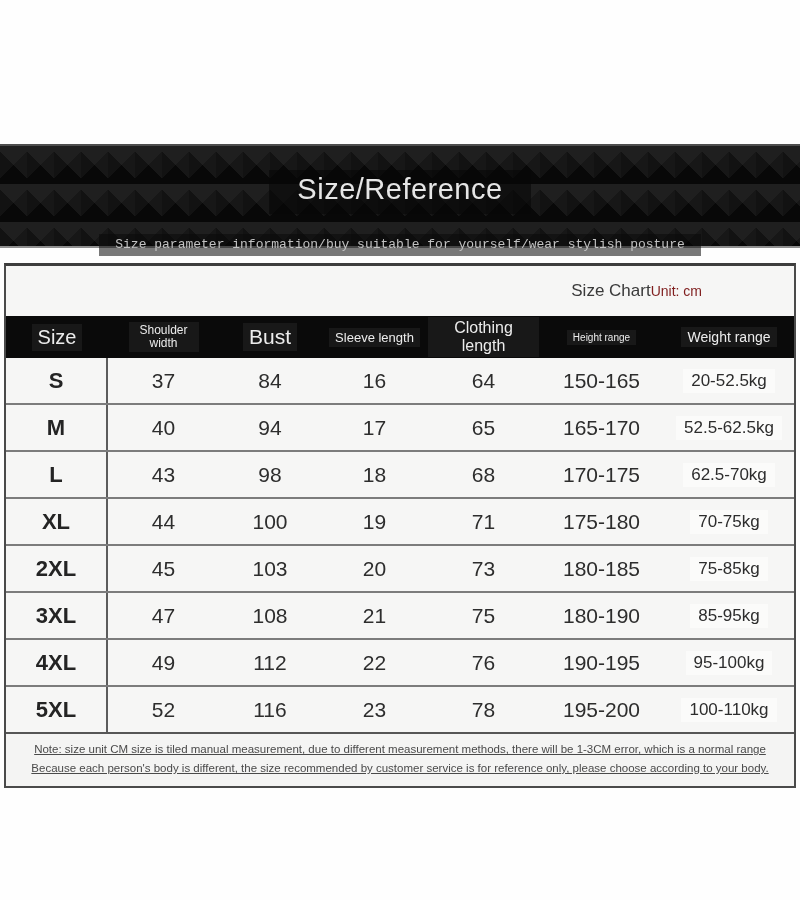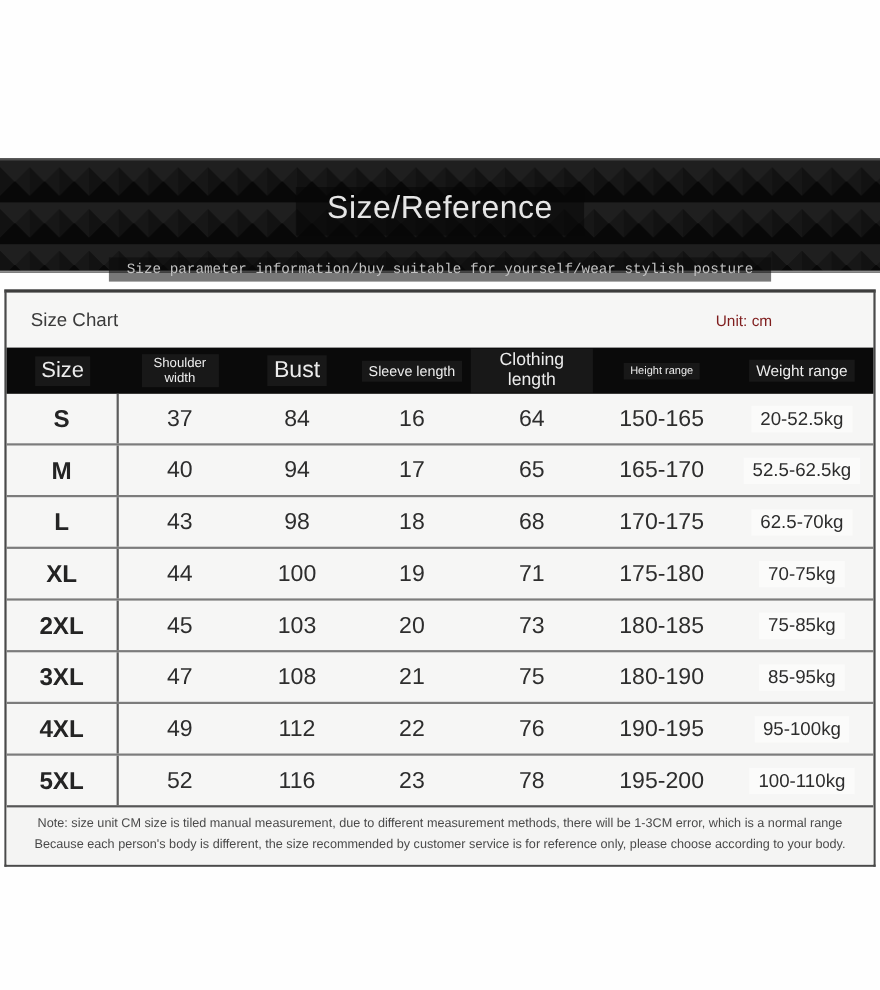--- a/index.html
+++ b/index.html
@@ -36,21 +36,21 @@
   }
 
   
   .sheet {
     position:absolute; top:263px; left:4px; width:792px;
     box-sizing:border-box;
     border:2px solid #4a4a4a; border-top:3px solid #3d3d3d;
     background:#f6f6f5;
   }
   .sheet-top {
-    height:50px; display:flex; align-items:center; justify-content:space-between;
+    height:50px; display:flex; align-items:center; justify-content:flex-end;
     padding:0 92px 0 22px;
   }
   .caption { font-size:17px; color:#3a3a3a; }
   .unit { font-size:14px; color:#7f1d1d; }
 
   .thead {
     height:42px; background:#0a0a0a; color:#ececec;
     display:flex; align-items:stretch;
   }
   .col {
@@ -81,21 +81,21 @@
   }
   .trow.first { border-top:none; }
   .cell-size  { font-size:22px; font-weight:bold; color:#242424; border-right:2px solid #5c5c5c; }
   .cell-num   { font-size:21px; }
   .cell-weight{ font-size:17px; }
   .wpatch { background:#fbfbfa; padding:2px 8px; }
 
   .tnote {
     border-top:2px solid #565656; background:#f4f4f3;
     padding:6px 8px 8px; text-align:center;
-    font-size:11.5px; line-height:19px; color:#4a4a4a;
+    font-size:11.5px; line-height:19px; color:#4a4a4a;text-decoration:underline;
   }
   .tnote .nline { display:block; }
 </style>
 </head>
 <body>
 
 <div class="page">
 
   <div class="banner">
     <div class="banner-title">Size/Reference</div>

